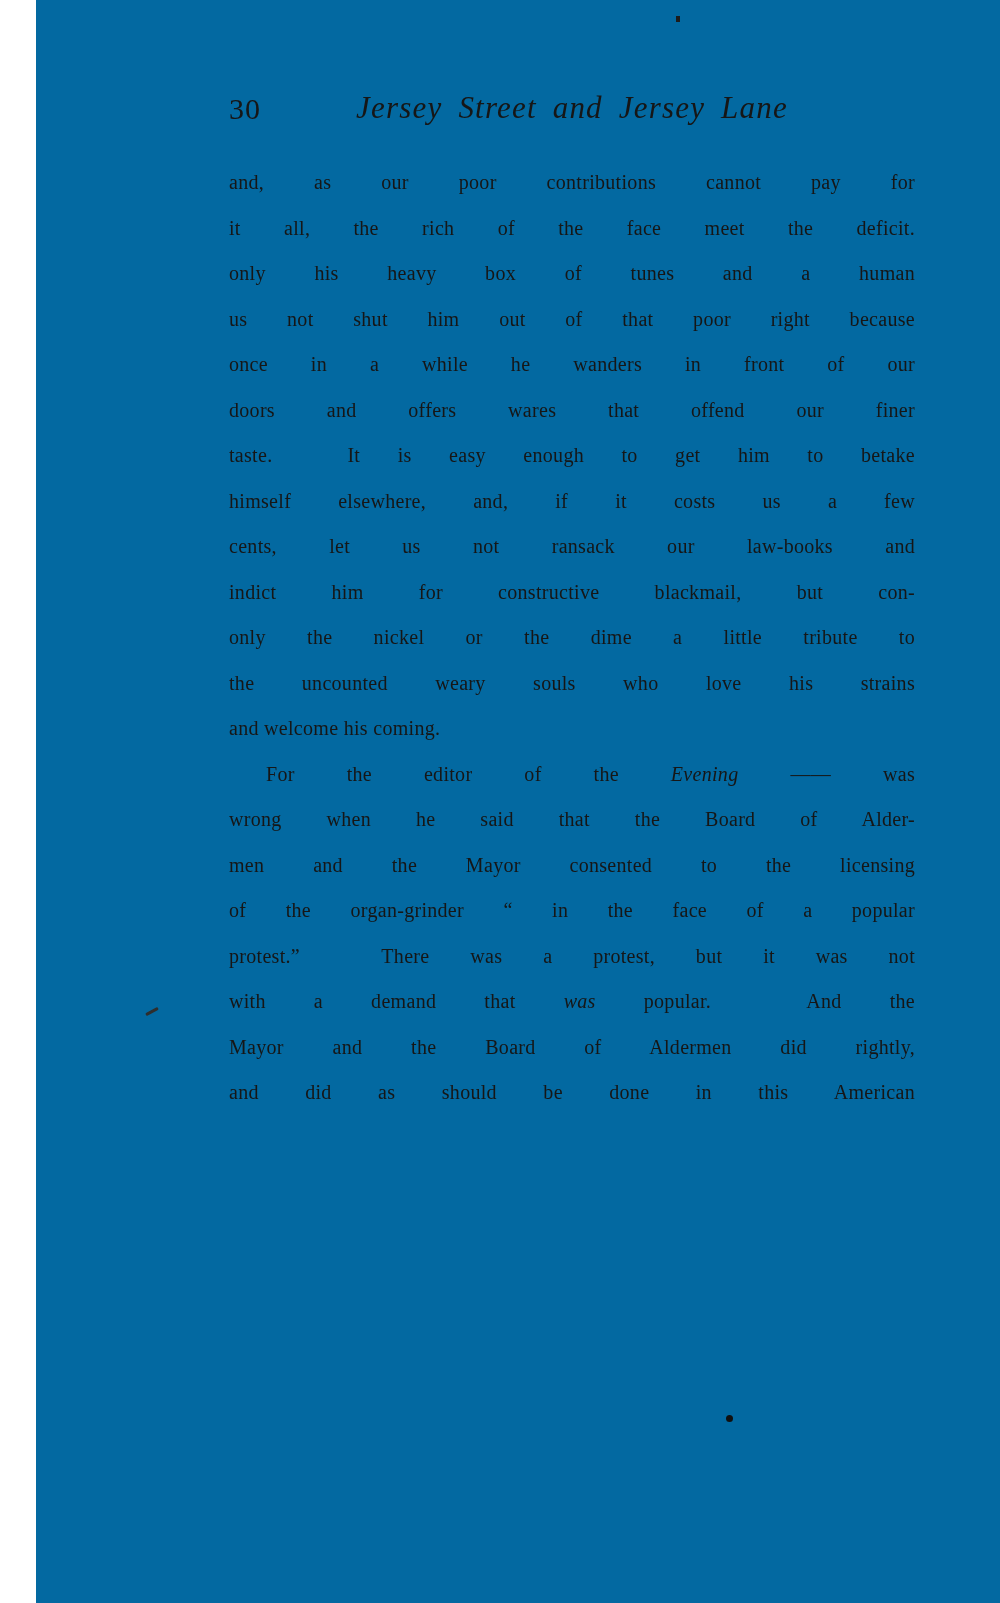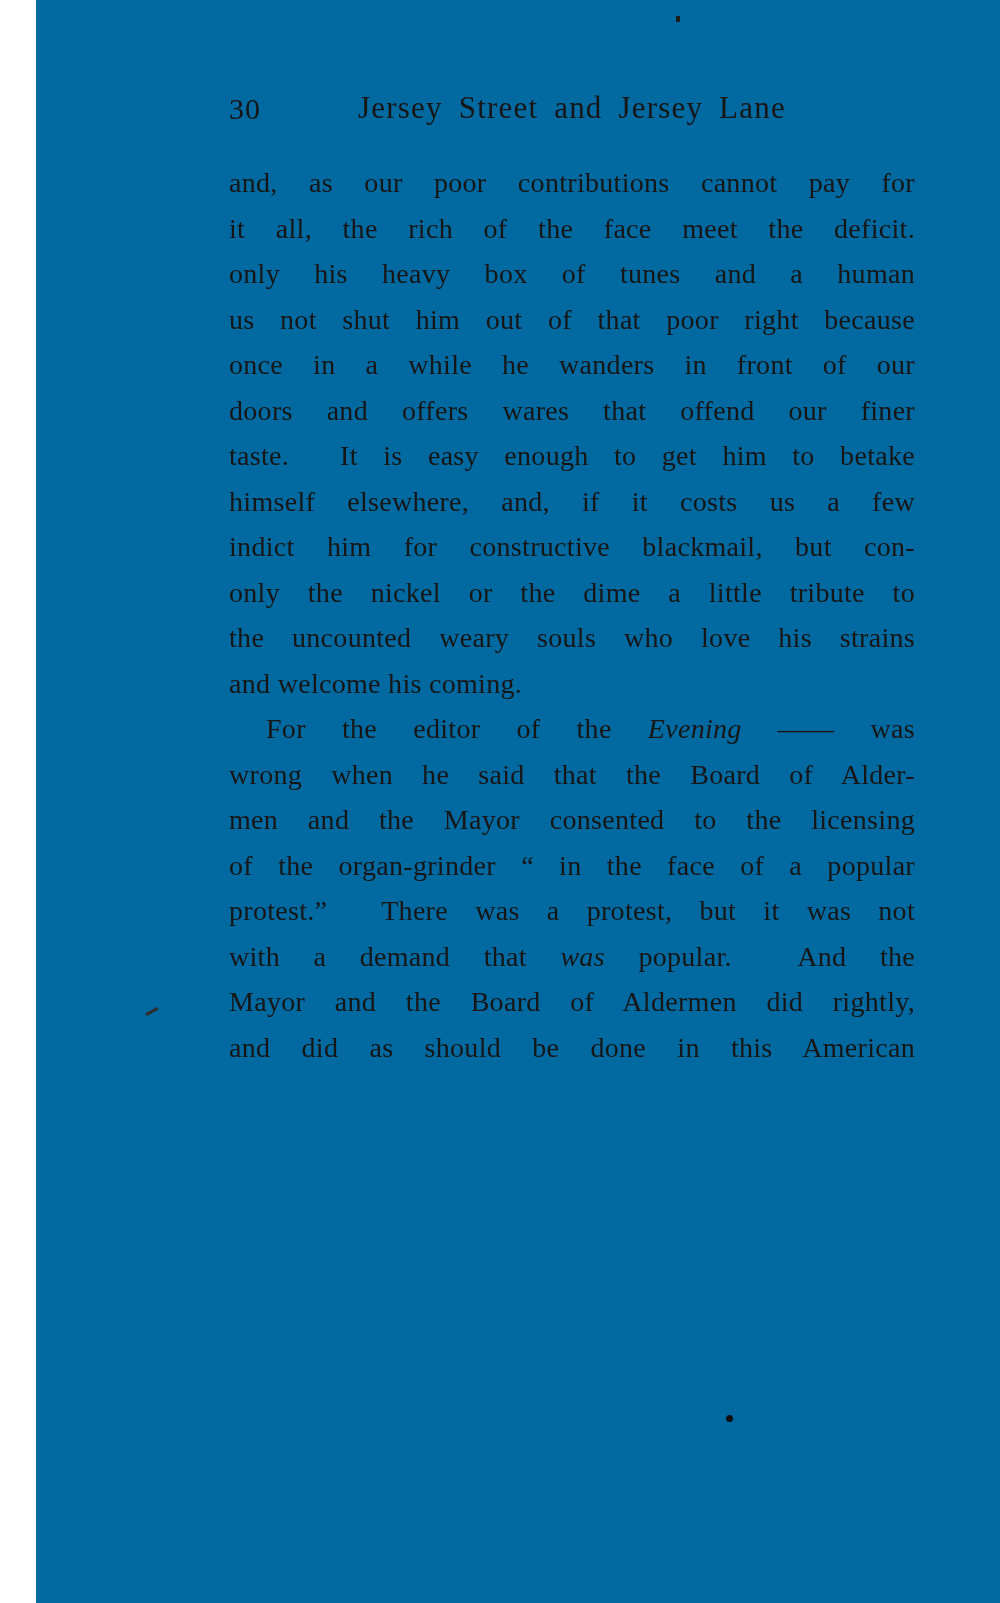--- a/index.html
+++ b/index.html
@@ -27,34 +27,35 @@
   .pagenum {
     position: absolute;
     left: 0;
     top: 2px;
     font-size: 30px;
     letter-spacing: 1px;
   }
   .title {
     display: block;
     text-align: center;
+    font-style: italic;
     font-size: 31px;
     letter-spacing: 1.2px;
     word-spacing: 7px;
   }
   .body-text {
     position: absolute;
     left: 193px;
     top: 160px;
     width: 686px;
   }
   .line {
     height: 45.5px;
     line-height: 45.5px;
-    font-size: 28px;
+    font-size: 20px;
     letter-spacing: 0.3px;
     text-align: left;
     white-space: nowrap;
   }
   .line.j {
     white-space: normal;
     text-align: justify;
     text-align-last: justify;
   }
   .line.indent {
@@ -112,20 +113,21 @@
 
   <main class="body-text">
       <div class="line j"><span>and, as our poor contributions cannot pay for</span></div>
       <div class="line j"><span>it all, the rich of the face meet the deficit.</span></div>
       <div class="line j"><span>only his heavy box of tunes and a human</span></div>
       <div class="line j"><span>us not shut him out of that poor right because</span></div>
       <div class="line j"><span>once in a while he wanders in front of our</span></div>
       <div class="line j"><span>doors and offers wares that offend our finer</span></div>
       <div class="line j"><span>taste.&nbsp; It is easy enough to get him to betake</span></div>
       <div class="line j"><span>himself elsewhere, and, if it costs us a few</span></div>
+      <div class="line j"><span>cents, let us not ransack our law-books and</span></div>
       <div class="line j"><span>indict him for constructive blackmail, but con-</span></div>
       <div class="line j"><span>only the nickel or the dime a little tribute to</span></div>
       <div class="line j"><span>the uncounted weary souls who love his strains</span></div>
       <div class="line"><span>and welcome his coming.</span></div>
       <div class="line j indent"><span>For the editor of the </span><span class="it">Evening</span><span> —— was</span></div>
       <div class="line j"><span>wrong when he said that the Board of Alder-</span></div>
       <div class="line j"><span>men and the Mayor consented to the licensing</span></div>
       <div class="line j"><span>of the organ-grinder “ in the face of a popular</span></div>
       <div class="line j"><span>protest.”&nbsp; There was a protest, but it was not</span></div>
       <div class="line j"><span>with a demand that </span><span class="it">was</span><span> popular.&nbsp; And the</span></div>

